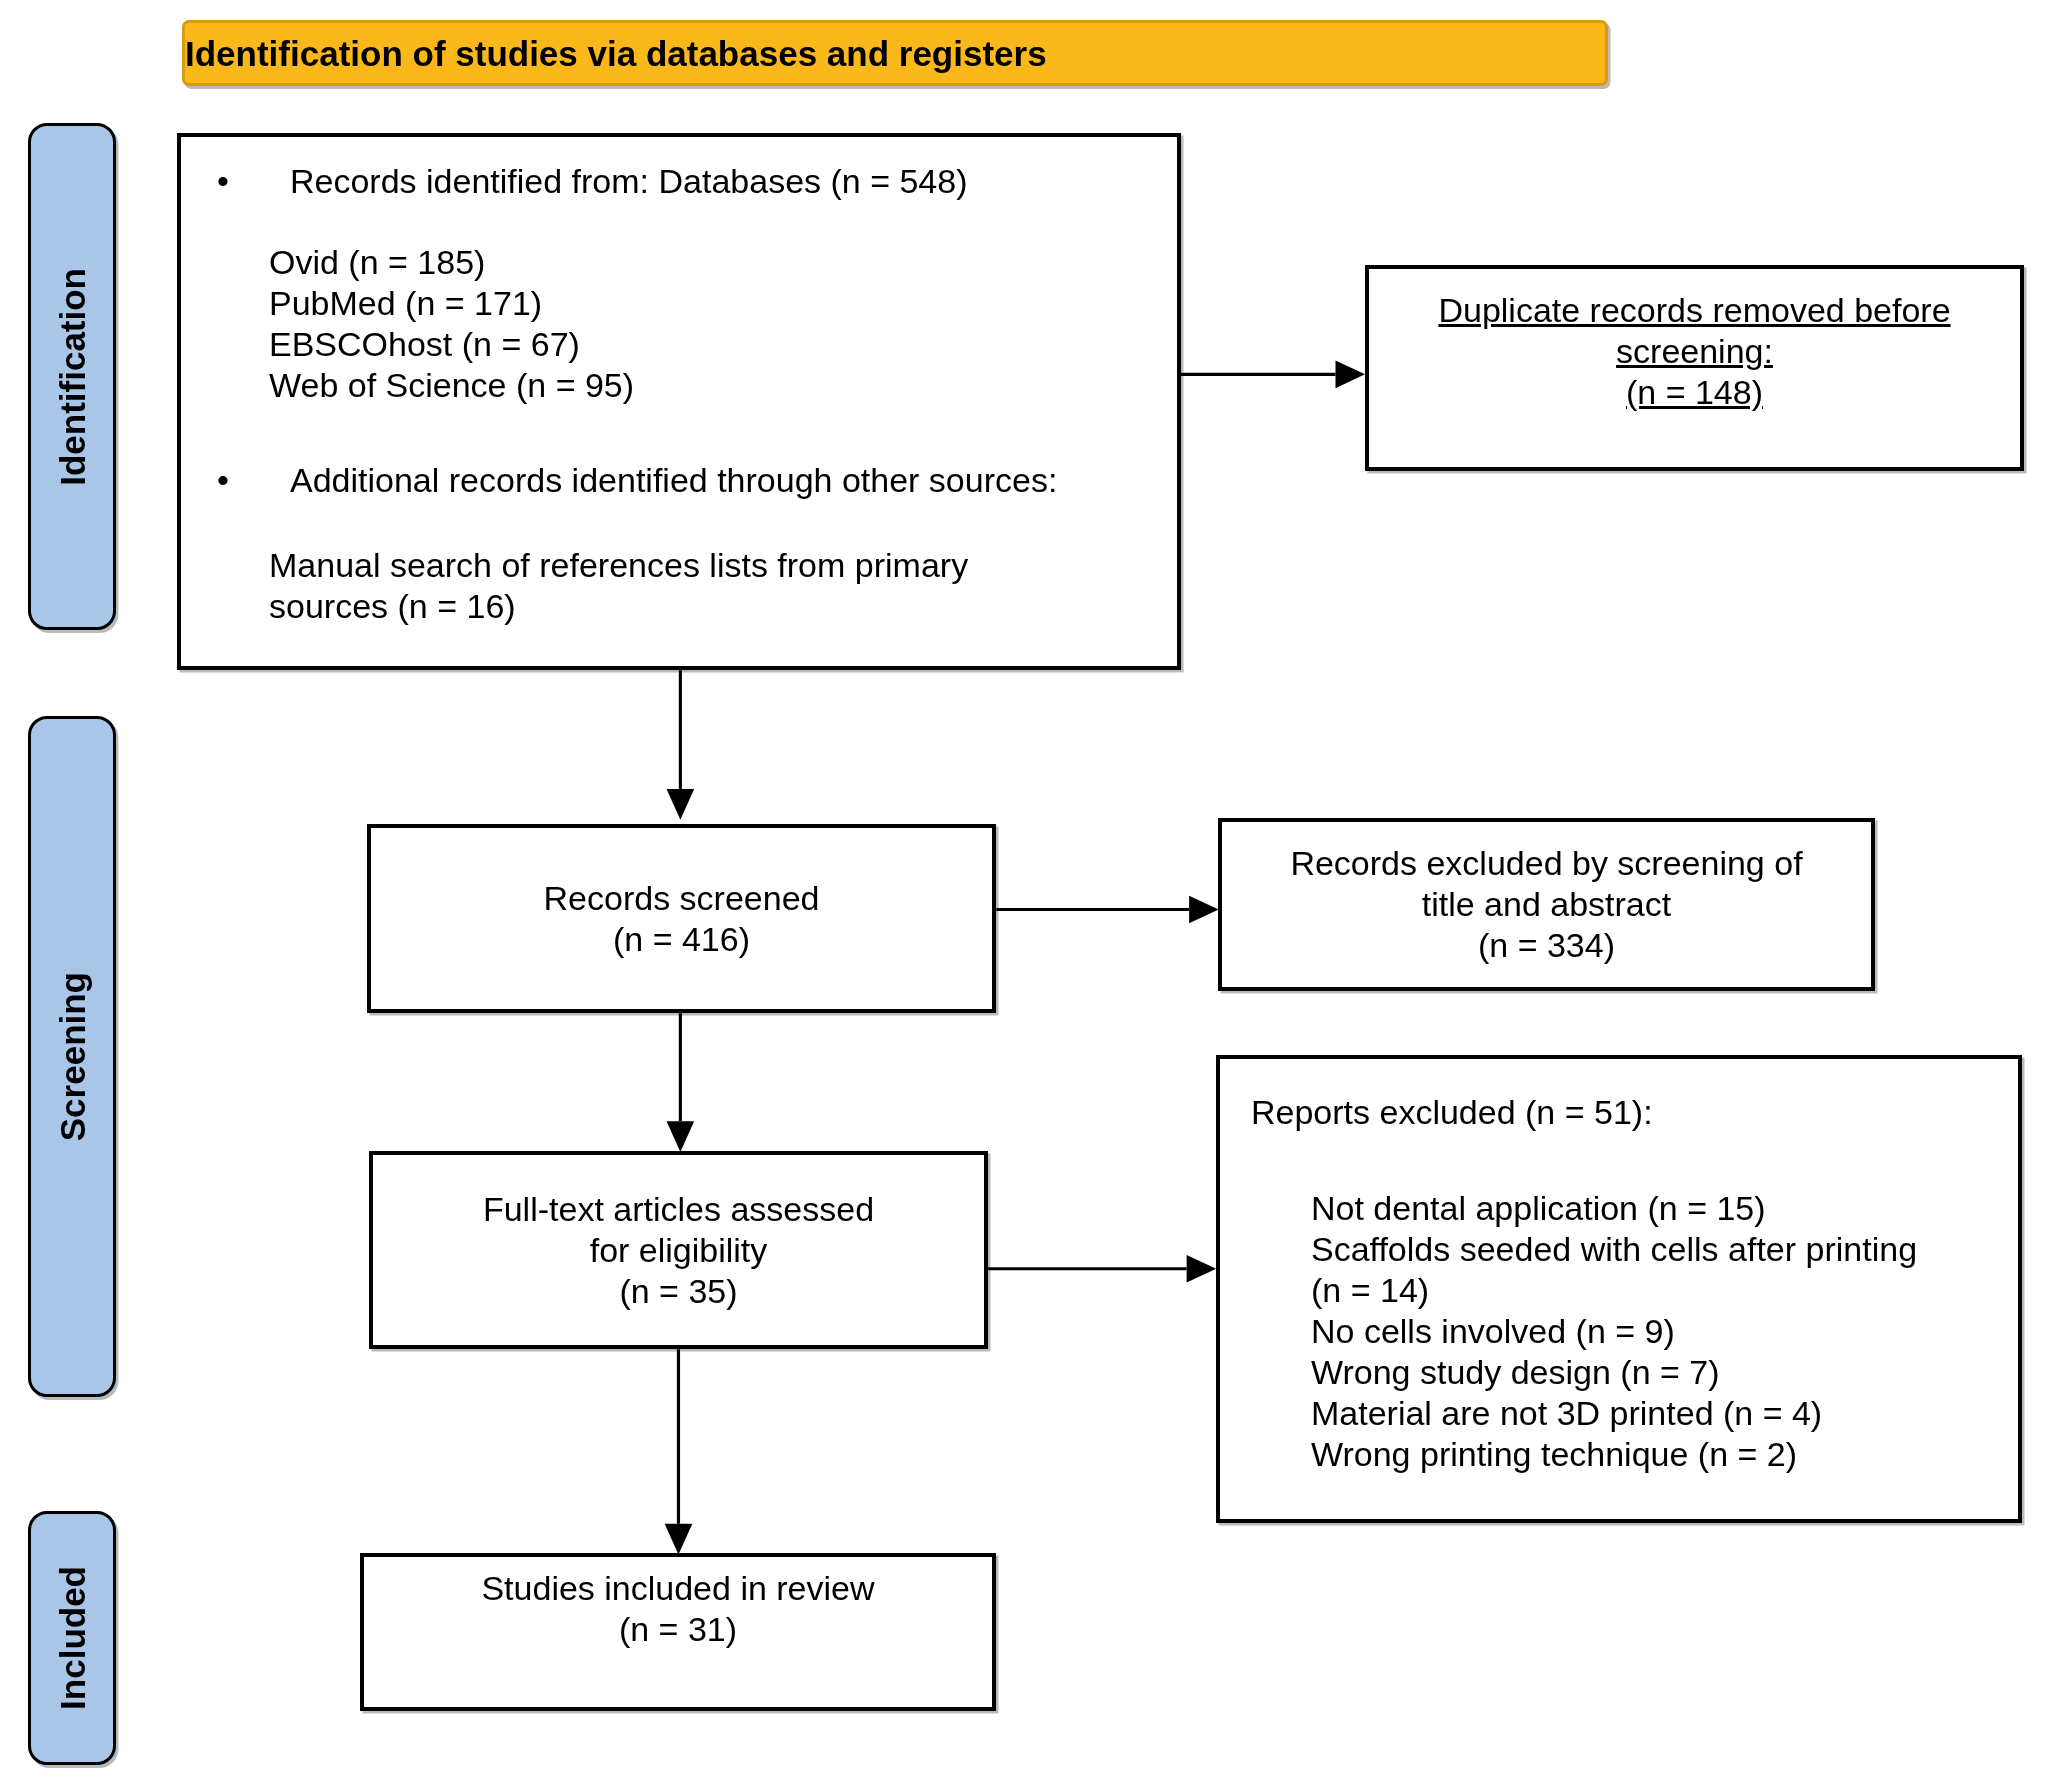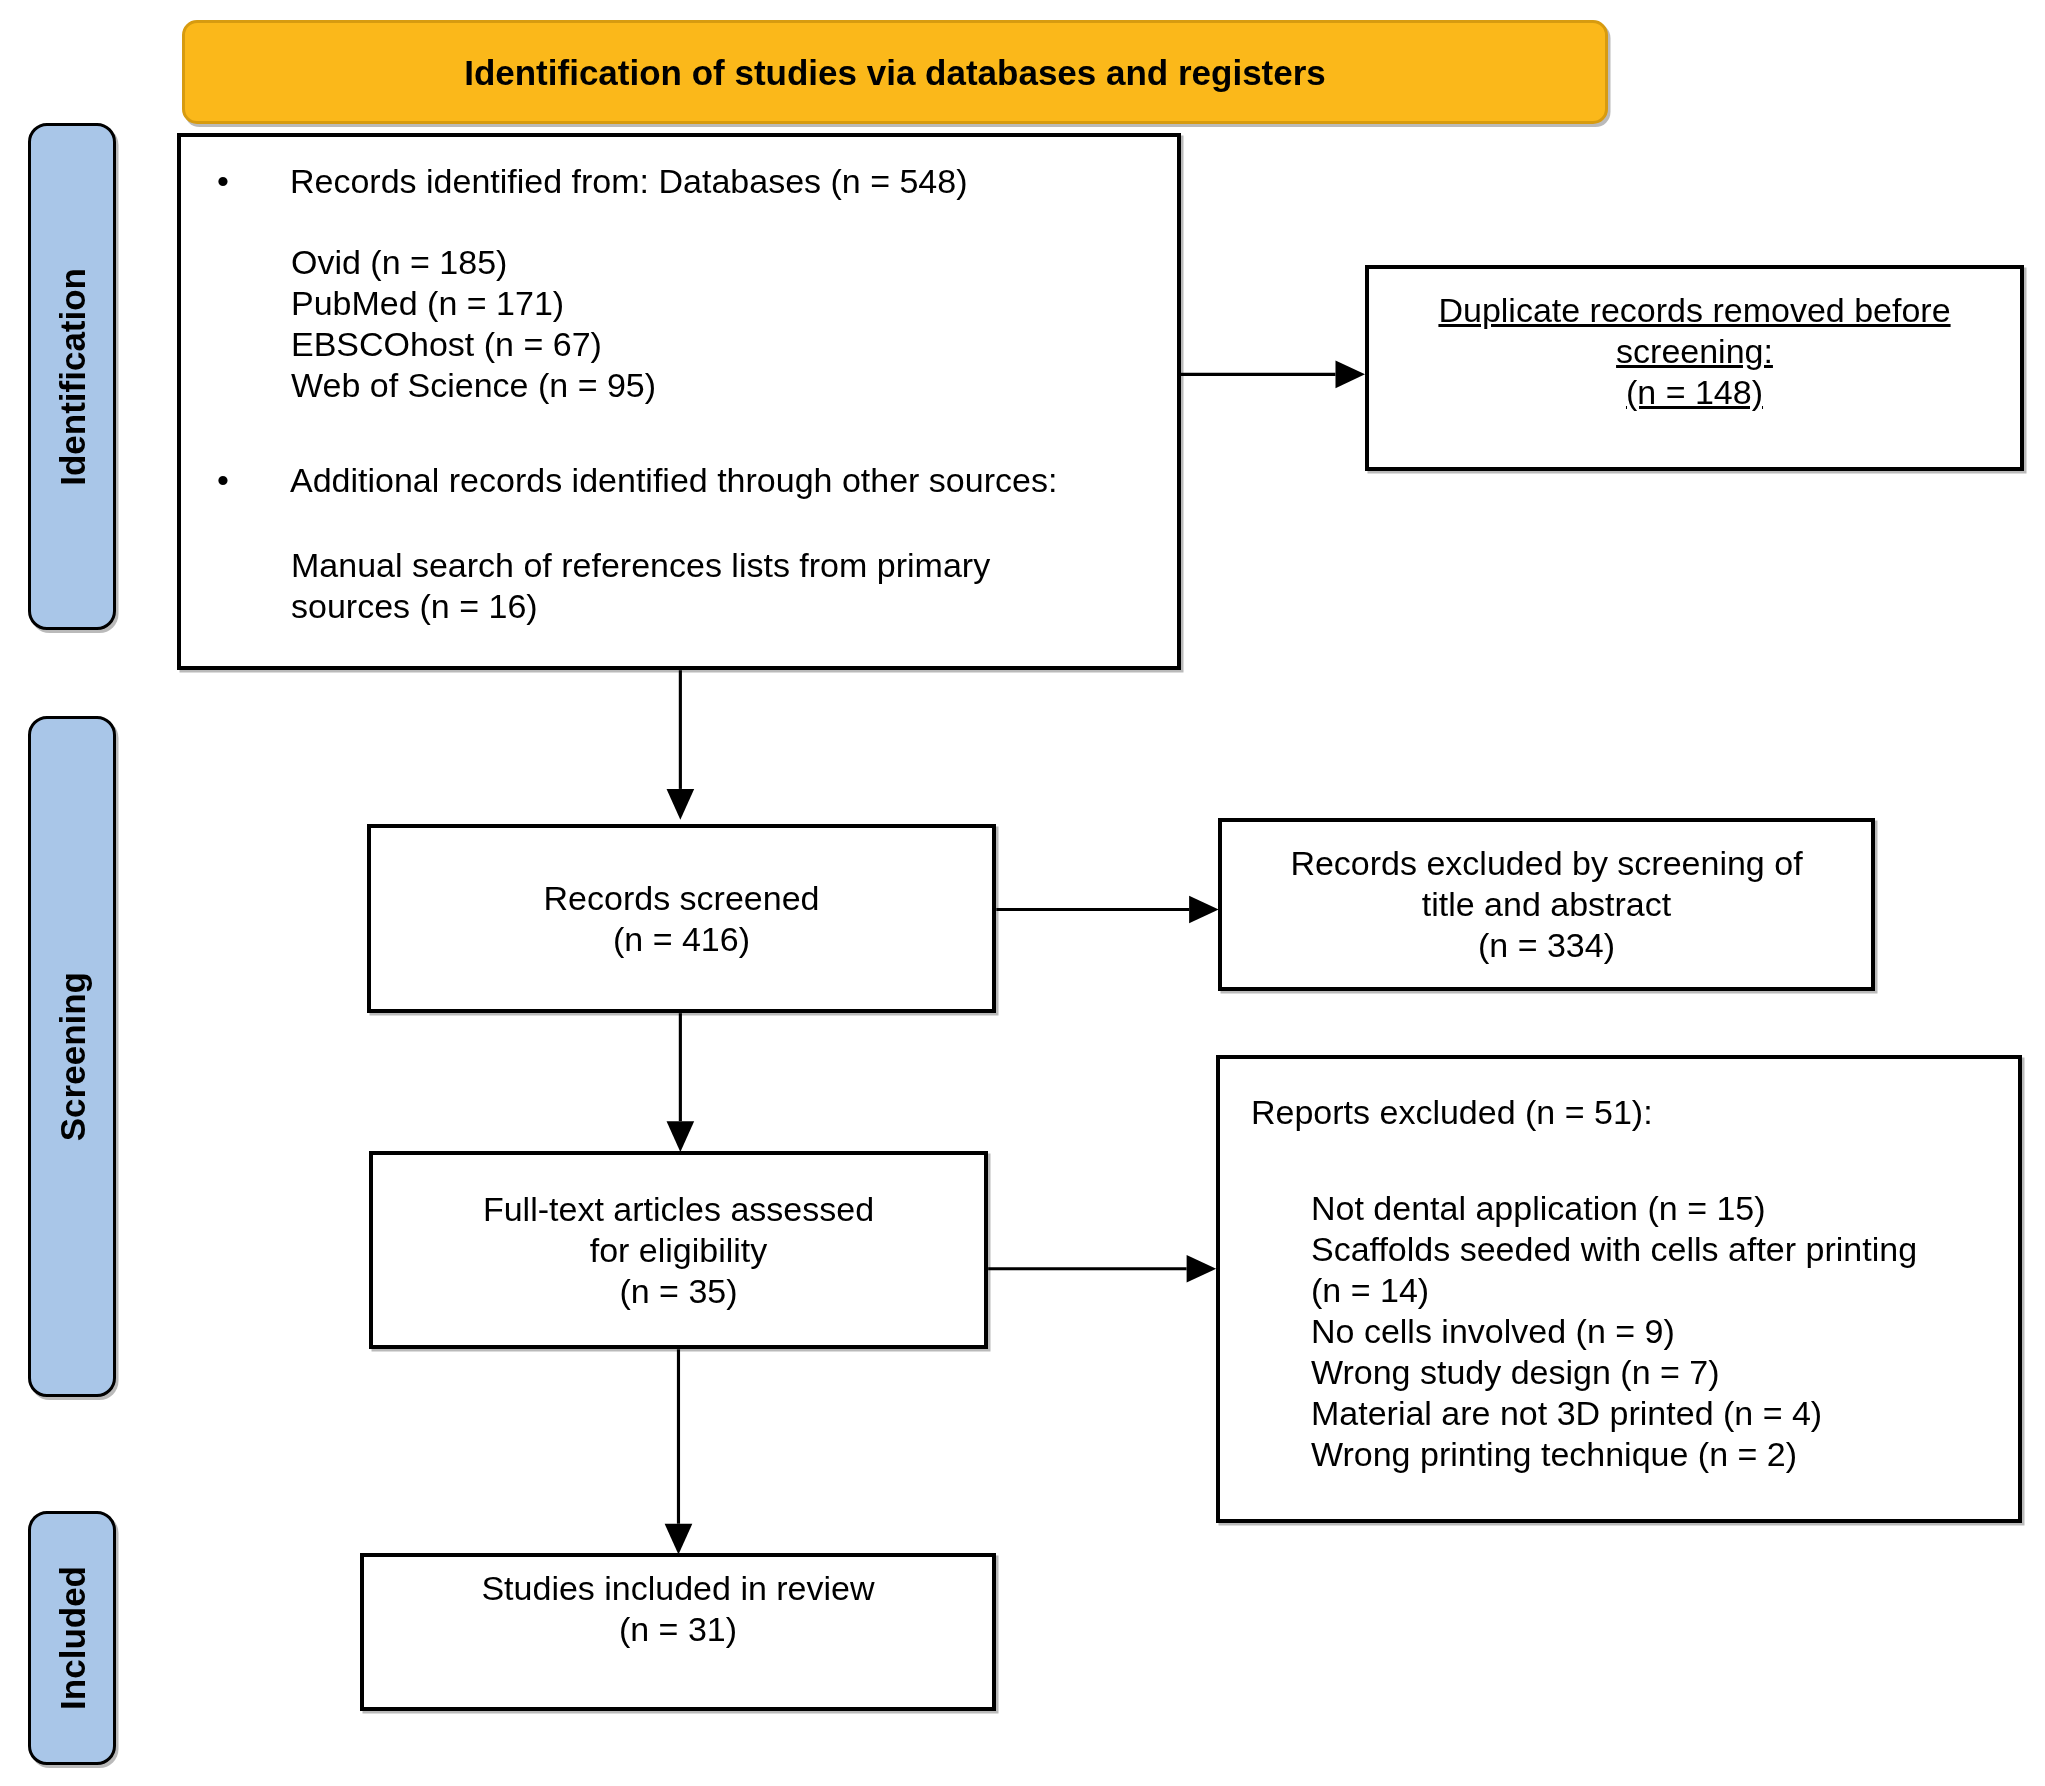--- a/index.html
+++ b/index.html
@@ -11,23 +11,23 @@
   }
   html,body{margin:0;padding:0;background:var(--background);}
   #canvas{
     position:relative;width:2046px;height:1787px;background:var(--background);
     font-family:"Liberation Sans","DejaVu Sans",sans-serif;color:var(--text);
     font-size:34px;line-height:41px;overflow:hidden;
   }
   .abs{position:absolute;box-sizing:border-box;}
   
   .banner{
-    left:182px;top:20px;width:1426px;height:104px;
+    left:182px;top:20px;width:1426px;height:66px;
     background:var(--banner_fill);border:3.1px solid var(--banner_border);
-    border-radius:15px;display:flex;align-items:center;justify-content:center;
+    border-radius:7px;display:flex;align-items:center;justify-content:flex-start;
     font-weight:bold;font-size:35px;box-shadow:2.5px 3.1px 0 var(--shadow);
   }
   
   .stage{
     left:28px;width:88px;background:var(--stage_fill);
     border:3.8px solid var(--stage_border);border-radius:19px;
     display:flex;align-items:center;justify-content:center;
     font-weight:bold;font-size:35px;box-shadow:2.5px 3.1px 0 var(--shadow);
   }
   .stage span{writing-mode:vertical-rl;transform:rotate(180deg);white-space:nowrap;}
@@ -35,21 +35,21 @@
   #stage-screening{top:716px;height:681px;}
   #stage-included{top:1511px;height:254px;}
   
   .box{
     background:var(--box_fill);border:4.4px solid var(--box_border);
     box-shadow:2.5px 2.5px 0 var(--shadow);
   }
   #box-identified{left:177px;top:133px;width:1004px;height:537px;padding-top:24px;}
   .bullet-line{display:flex;}
   .bullet-line .bullet{margin-left:36px;width:73px;flex:0 0 73px;}
-  .indent{margin-left:110px;}
+  .indent{margin-left:88px;}
   .gap1{height:40px;} .gap2{height:54px;} .gap3{height:44px;}
   #box-duplicates{
     left:1365px;top:265px;width:659px;height:206px;padding-top:21px;
     text-align:center;
     text-decoration:underline;
   }
   .center-box{display:flex;flex-direction:column;align-items:center;justify-content:center;text-align:center;}
   #box-screened{left:367px;top:824px;width:629px;height:189px;text-align:center;}
   #box-excluded-screening{left:1218px;top:818px;width:657px;height:173px;}
   #box-fulltext{left:369px;top:1151px;width:619px;height:198px;}

